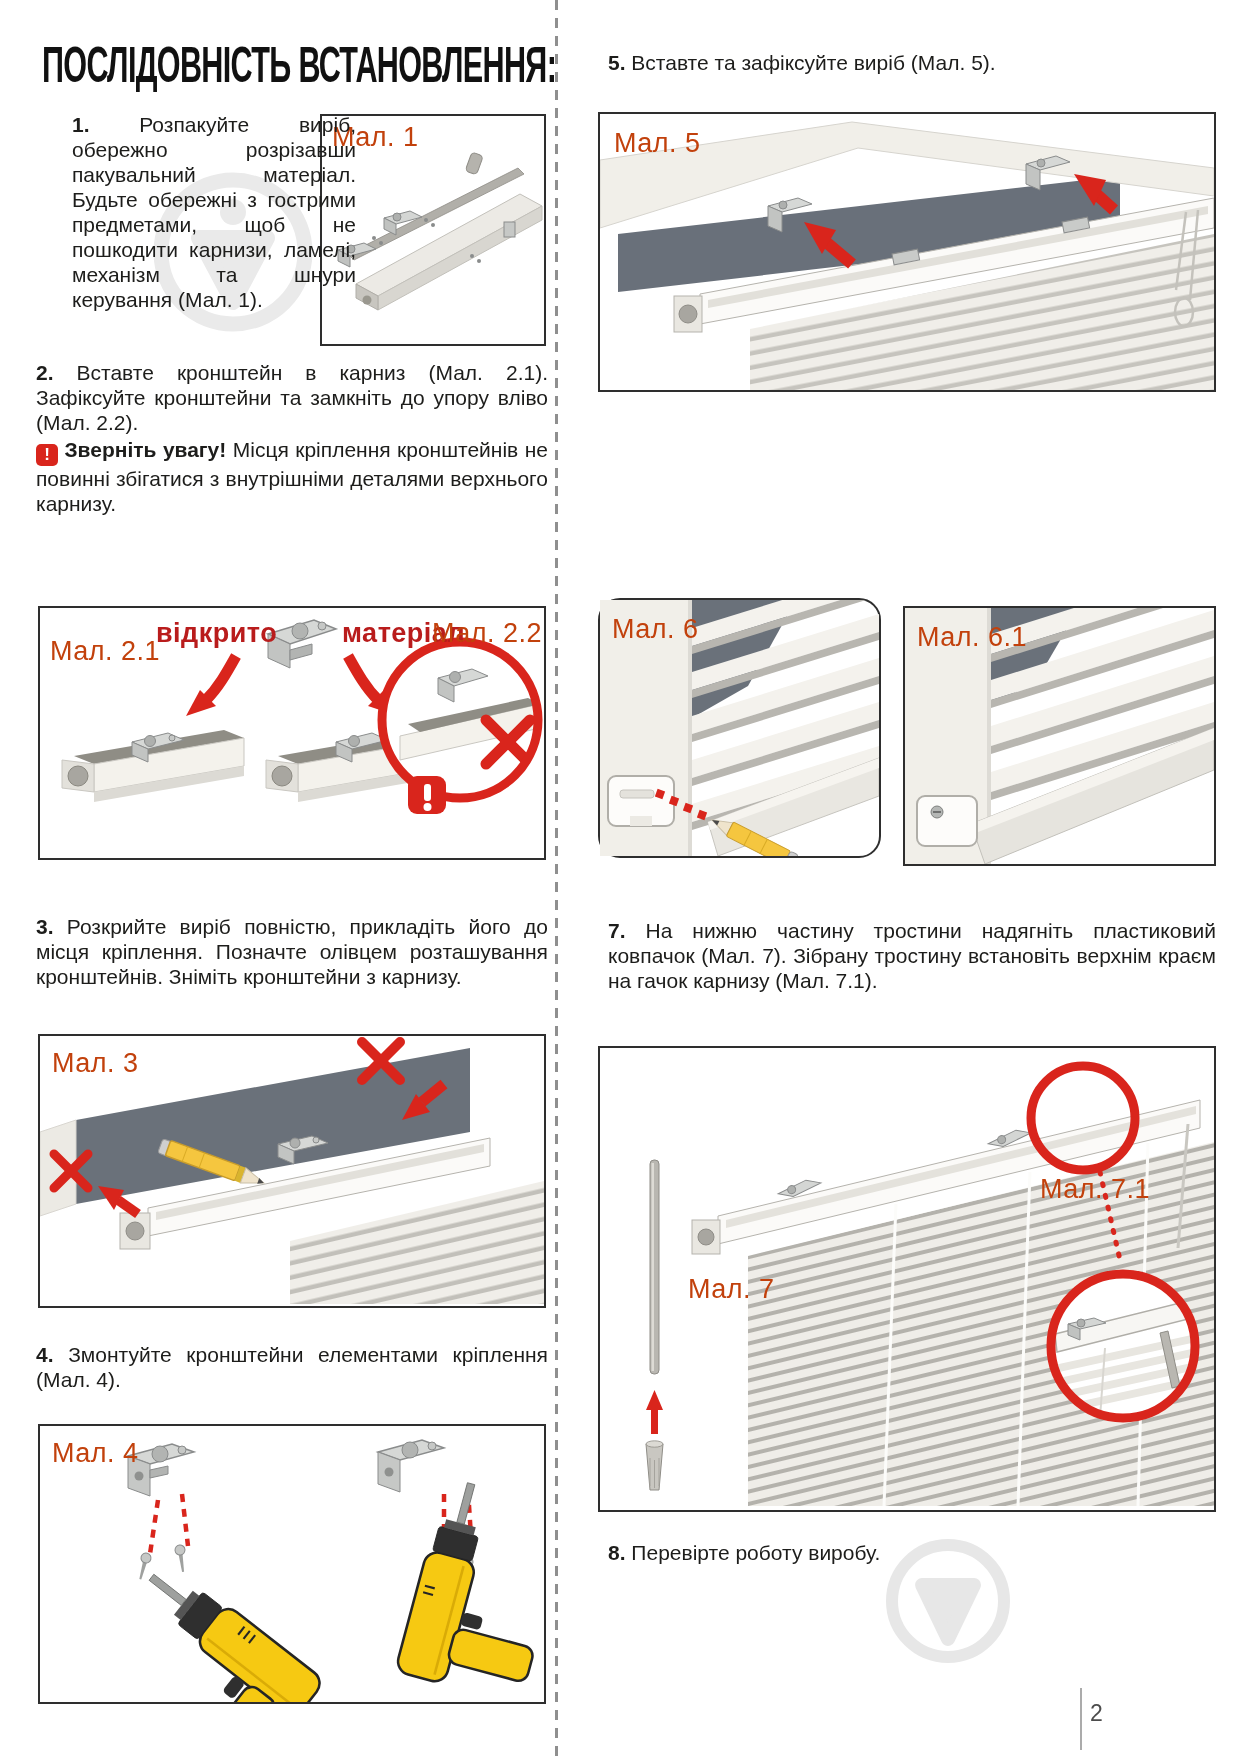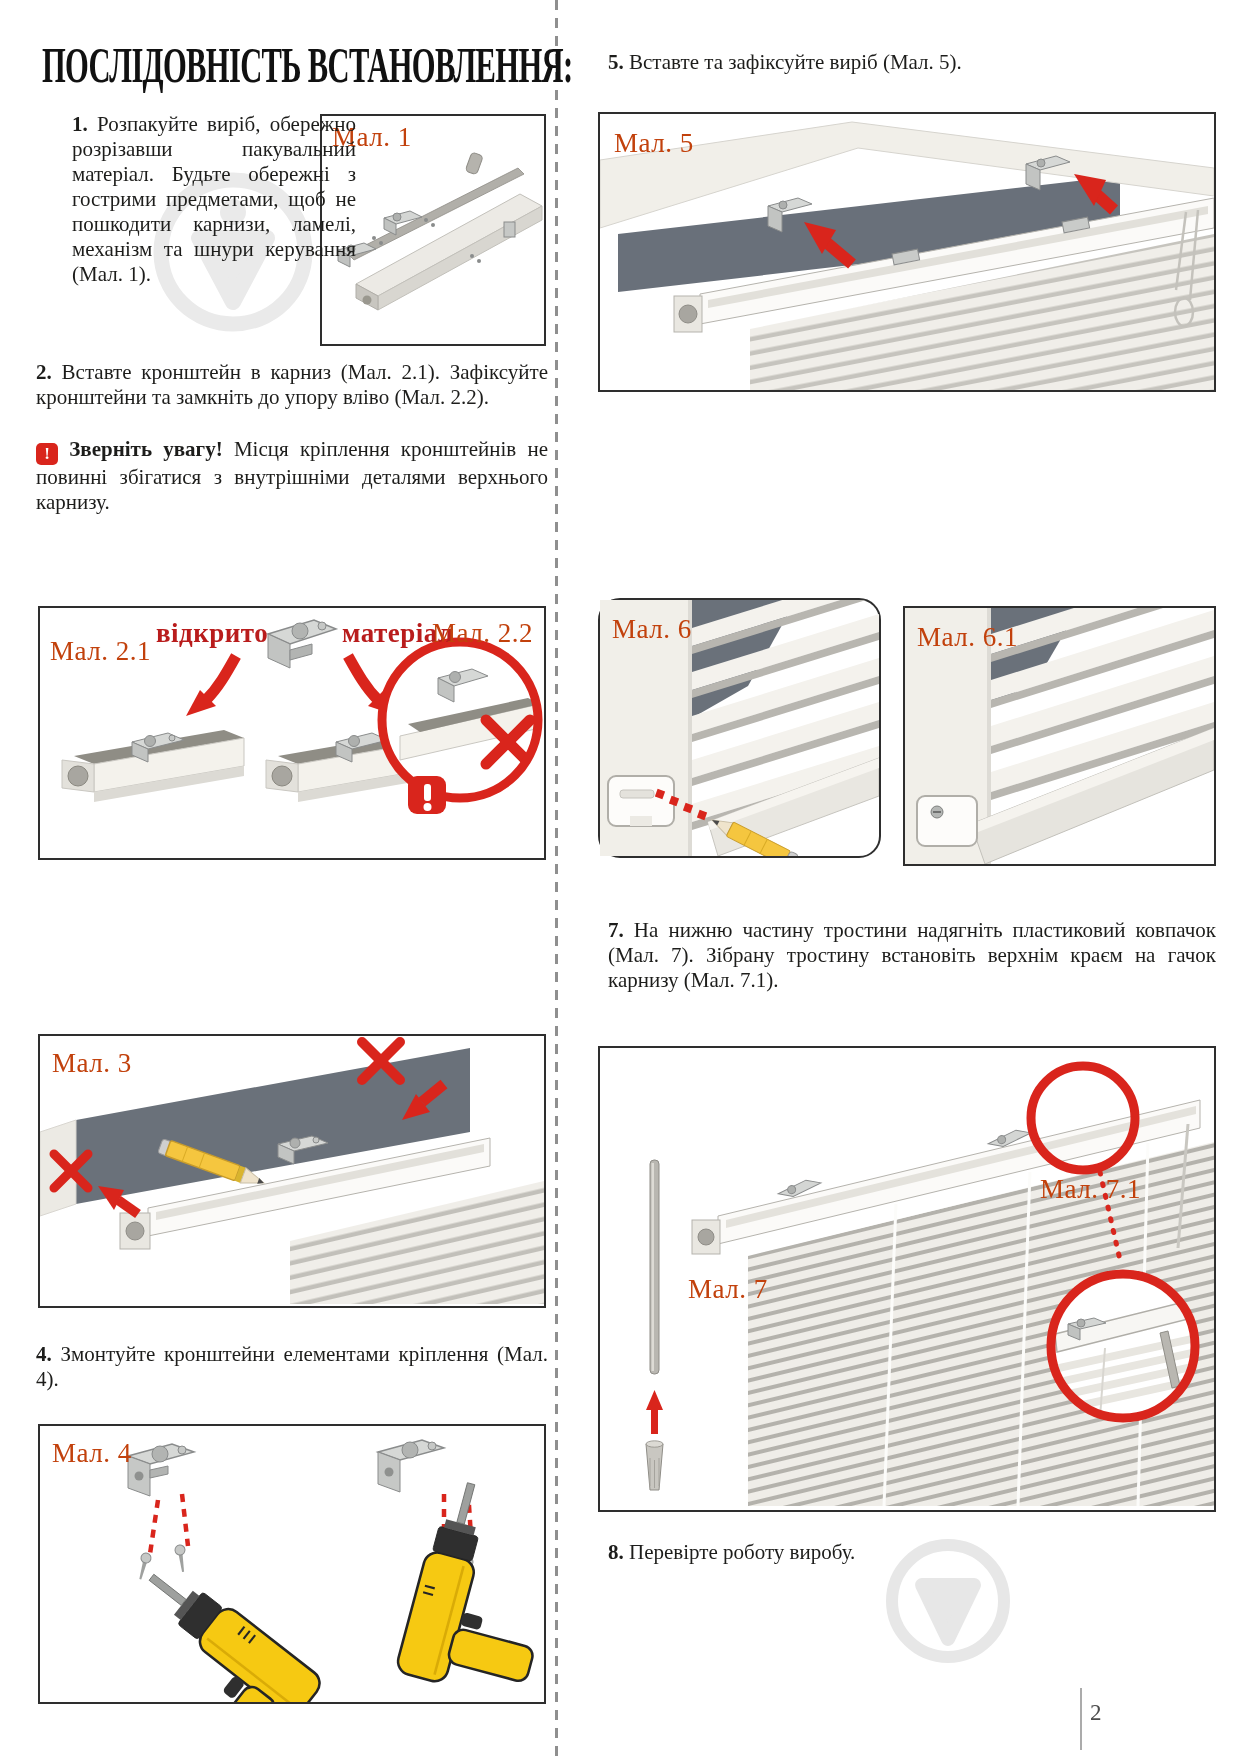--- a/index.html
+++ b/index.html
@@ -1,17 +1,17 @@
 <!DOCTYPE html>
 <html><head>
 <meta charset="utf-8">
 <style>
   html,body{margin:0;padding:0;background:#ffffff;}
   #page{position:relative;width:1245px;height:1760px;background:#fff;overflow:hidden;
-        font-family:Liberation Serif, serif;color:#1d1d1b;}
+        font-family:Liberation Sans, sans-serif;color:#1d1d1b;}
   .abs{position:absolute;}
   
   #divider{left:555px;top:0;width:3px;height:1760px;
      background:repeating-linear-gradient(to bottom,#8f8f8f 0 10px,transparent 10px 18px);}
   
   #title{left:42px;top:36px;font-size:45px;font-weight:bold;letter-spacing:-1px;
      transform:scale(0.68,1.12);transform-origin:left top;white-space:nowrap;color:#111;}
   
   .step{margin:0;font-size:21px;line-height:25px;text-align:justify;color:#1d1d1b;z-index:2;}
   .step b{font-weight:bold;}
@@ -160,20 +160,24 @@
       <rect x="368" y="168" width="38" height="38" rx="9" fill="#d9251c"></rect>
       <rect x="384" y="176" width="7" height="17" rx="3" fill="#ffffff"></rect>
       <circle cx="387.5" cy="199" r="4" fill="#ffffff"></circle>
     </svg>
     <div class="figlabel" style="left:10px;top:28px;">Мал. 2.1</div>
     <div class="figlabel red" style="left:116px;top:10px;">відкрито</div>
     <div class="figlabel red" style="left:302px;top:10px;">матеріал</div>
     <div class="figlabel" style="left:392px;top:10px;">Мал. 2.2</div>
   </div>
 
+  <p class="step abs" style="left:36px;top:914px;width:512px;">
+    <b>3.</b>
+    <span>Розкрийте виріб повністю, прикладіть його до місця кріплення. Позначте олівцем розташування кронштейнів. Зніміть кронштейни з карнизу.</span>
+  </p>
 
   <div class="figbox abs" style="left:38px;top:1034px;width:504px;height:270px;">
     <svg width="504" height="270" viewBox="0 0 504 270">
       <defs>
         <pattern id="p3" patternUnits="userSpaceOnUse" width="14" height="14" patternTransform="rotate(-13)">
           <rect width="14" height="14" fill="#f0eee9"></rect>
           <rect y="9.5" width="14" height="4.5" fill="#c2c0ba"></rect>
         </pattern>
       </defs>
       <polygon points="36,84 430,12 430,96 36,168" fill="#6a717a"></polygon>

